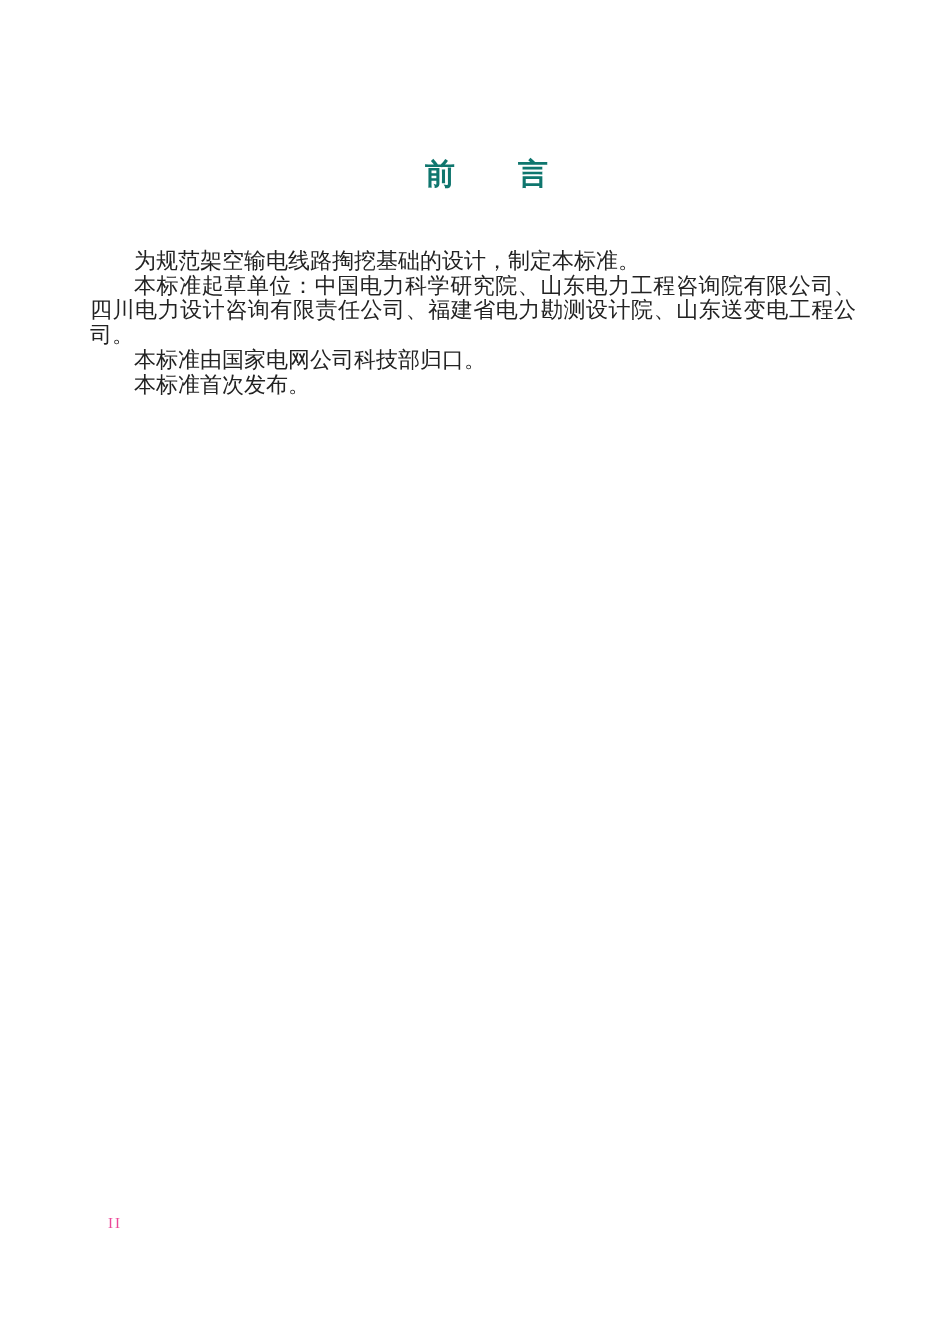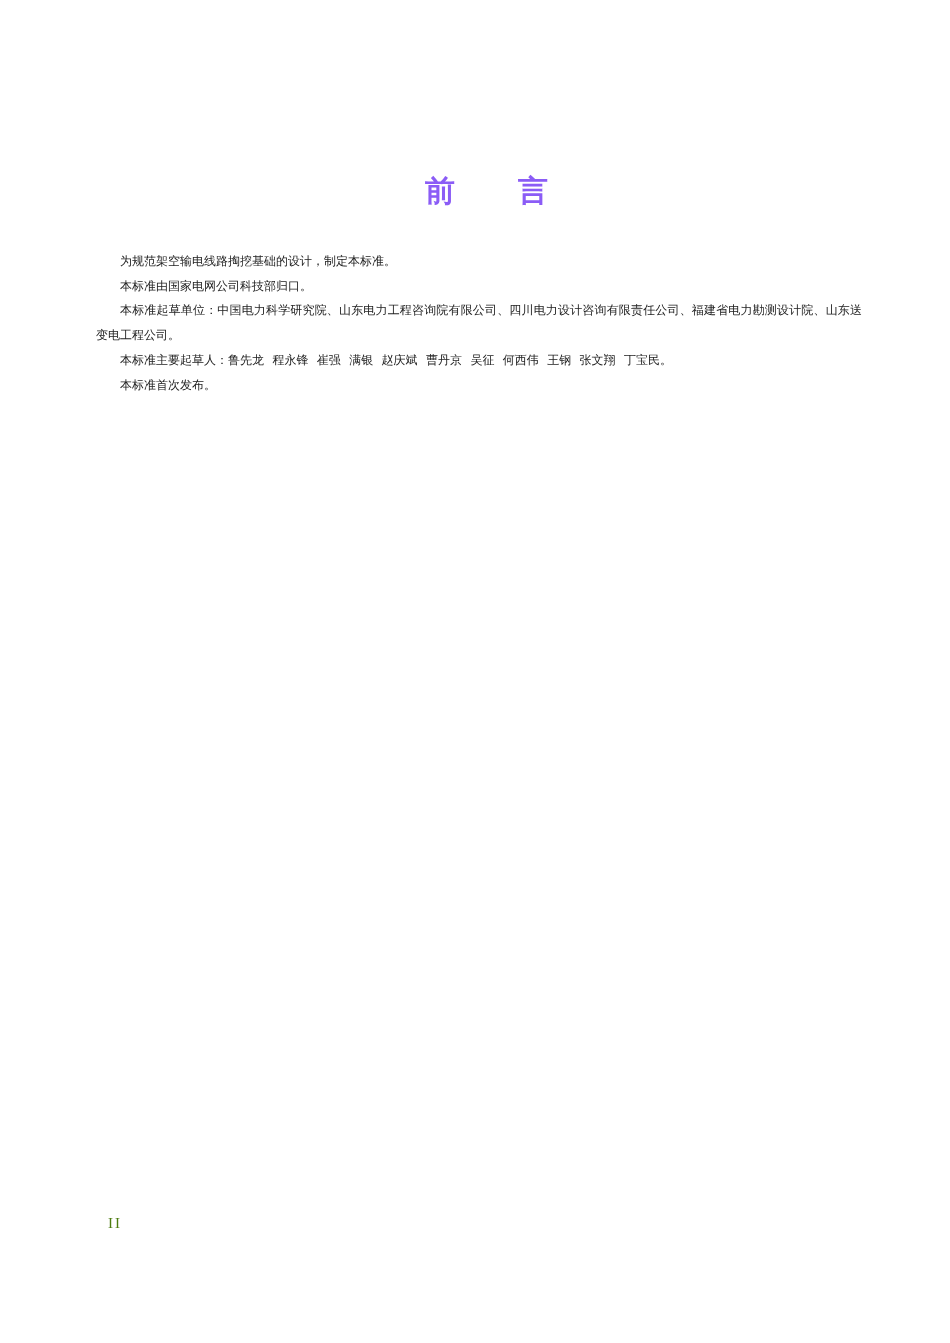--- a/index.html
+++ b/index.html
@@ -11,71 +11,70 @@
     position: relative;
     width: 950px;
     height: 1343px;
     background: #ffffff;
     overflow: hidden;
     font-family: "Liberation Serif", "DejaVu Serif", serif;
     color: #222222;
   }
   .doc-title {
     position: absolute;
-    top: 174px;
+    top: 157px;
     left: 104px;
     width: 766px;
     margin: 0;
     text-align: center;
     font-family: "Liberation Sans", "DejaVu Sans", sans-serif;
     font-weight: 600;
     font-size: 30px;
     line-height: 34px;
     letter-spacing: 1px;
-    color: #8b5cf6;
+    color: #0f766e;
     white-space: pre;
   }
   .doc-body {
     position: absolute;
     top: 249px;
-    left: 96px;
+    left: 90px;
     width: 766px;
-    font-size: 12px;
+    font-size: 22px;
     line-height: 24.7px;
     text-align: justify;
   }
   .doc-body p {
     margin: 0;
     padding: 0;
     text-indent: 2em;
   }
   .doc-body p.names {
     word-spacing: 0.45em;
   }
   .page-number {
     position: absolute;
     left: 108px;
     top: 1214px;
     font-size: 15px;
     line-height: 18px;
     letter-spacing: 2px;
-    color: #4d7c0f;
+    color: #ec4899;
     font-family: "Liberation Serif", "DejaVu Serif", serif;
   }
 </style>
 </head>
 <body>
 
 <div class="page">
 
   <h1 class="doc-title">前　　言</h1>
 
   <div class="doc-body">
     <p>为规范架空输电线路掏挖基础的设计，制定本标准。</p>
+    <p>本标准起草单位：中国电力科学研究院、山东电力工程咨询院有限公司、四川电力设计咨询有限责任公司、福建省电力勘测设计院、山东送变电工程公司。</p>
     <p>本标准由国家电网公司科技部归口。</p>
-    <p>本标准起草单位：中国电力科学研究院、山东电力工程咨询院有限公司、四川电力设计咨询有限责任公司、福建省电力勘测设计院、山东送变电工程公司。</p>
-    <p class="names">本标准主要起草人：鲁先龙 程永锋 崔强 满银 赵庆斌 曹丹京 吴征 何西伟 王钢 张文翔 丁宝民。</p>
     <p>本标准首次发布。</p>
   </div>
 
   <div class="page-number">II</div>
 
 </div>
 
 </body></html>

